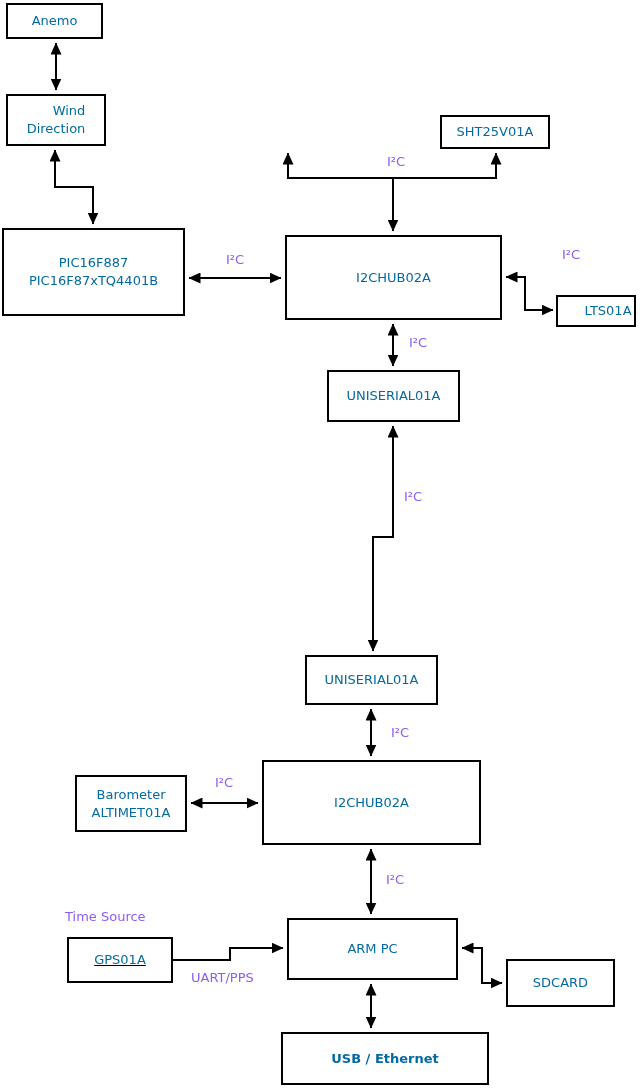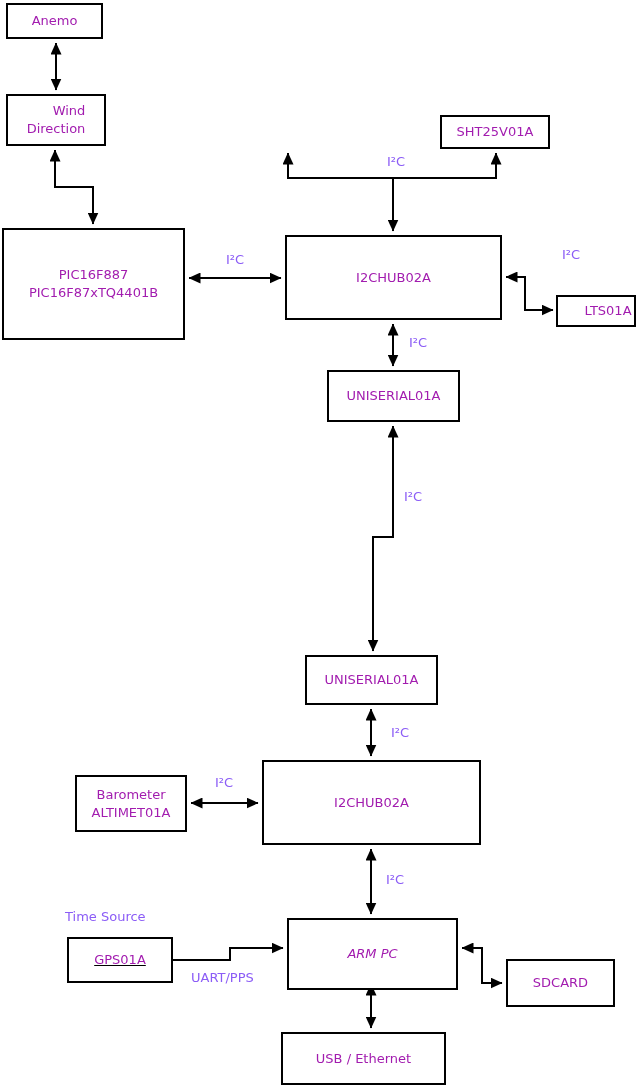--- a/index.html
+++ b/index.html
@@ -24,21 +24,21 @@
     background: #ffffff;
     display: flex;
     align-items: center;
     justify-content: center;
     text-align: center;
   }
   .node-label {
     font-size: 13px;
     line-height: 1.35;
     white-space: pre-line;
-    color: #a21caf;
+    color: #0369a1;
   }
   .free-label {
     position: absolute;
     font-size: 13px;
     line-height: 1.1;
     white-space: nowrap;
     color: #8b5cf6;
   }
   .edge { stroke: #000000; stroke-width: 2; fill: none; }
 </style>
@@ -84,21 +84,21 @@
 
   <div class="node" style="left:6px;   top:3px;    width:97px;  height:36px;">
     <span class="node-label">Anemo</span>
   </div>
 
   <div class="node" style="left:6px;   top:94px;   width:100px; height:52px;text-align:right;">
     <span class="node-label">Wind
 Direction</span>
   </div>
 
-  <div class="node" style="left:2px;   top:228px;  width:183px; height:112px;">
+  <div class="node" style="left:2px;   top:228px;  width:183px; height:88px;">
     <span class="node-label">PIC16F887
 PIC16F87xTQ4401B</span>
   </div>
 
 
   <div class="node" style="left:440px; top:115px;  width:110px; height:34px;">
     <span class="node-label">SHT25V01A</span>
   </div>
 
   <div class="node" style="left:285px; top:235px;  width:217px; height:85px;">
@@ -123,29 +123,29 @@
 
   <div class="node" style="left:75px;  top:775px;  width:112px; height:57px;">
     <span class="node-label">Barometer
 ALTIMET01A</span>
   </div>
 
   <div class="node" style="left:67px;  top:937px;  width:106px; height:46px;text-decoration:underline;">
     <span class="node-label">GPS01A</span>
   </div>
 
-  <div class="node" style="left:287px; top:918px;  width:171px; height:72px;font-style:italic;">
+  <div class="node" style="left:287px; top:918px;  width:171px; height:62px;">
     <span class="node-label">ARM PC</span>
   </div>
 
   <div class="node" style="left:506px; top:959px;  width:109px; height:48px;">
     <span class="node-label">SDCARD</span>
   </div>
 
-  <div class="node" style="left:281px; top:1032px; width:165px; height:53px;">
+  <div class="node" style="left:281px; top:1032px; width:208px; height:53px;font-weight:bold;">
     <span class="node-label">USB / Ethernet</span>
   </div>
 
   <span class="free-label" style="left:387px; top:155px;">I²C</span>
 
   <span class="free-label" style="left:226px; top:253px;">I²C</span>
 
   <span class="free-label" style="left:562px; top:248px;">I²C</span>
 
   <span class="free-label" style="left:409px; top:336px;">I²C</span>

